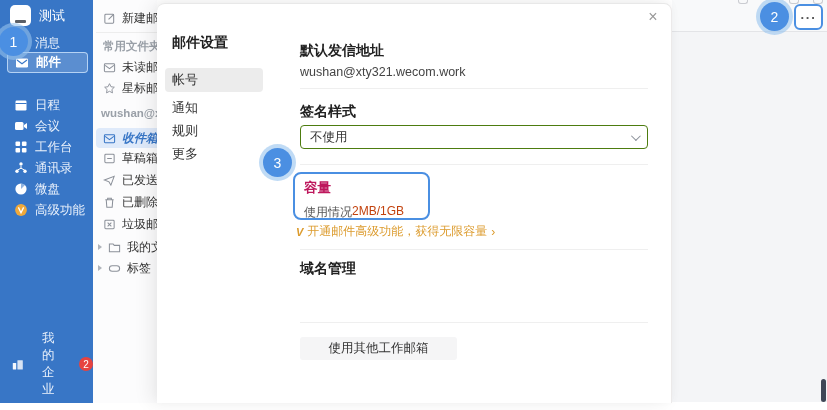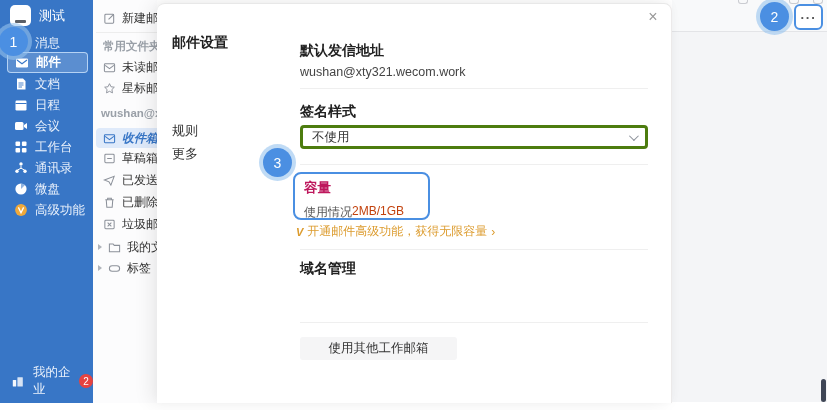--- a/index.html
+++ b/index.html
@@ -9,21 +9,21 @@
   
   .sidebar { position:absolute; left:0; top:0; width:93px; height:403px; background:#3876c6; color:#fff; z-index:2; }
   .s-head { position:absolute; left:10px; top:5px; display:flex; align-items:center; gap:8px; }
   .s-avatar { width:21px; height:21px; background:#fff; border-radius:5px; position:relative; }
   .s-avatar::after { content:""; position:absolute; left:5px; bottom:3px; width:11px; height:3px; background:#5a5f66; border-radius:1px; }
   .s-head .s-lbl { font-size:13px; }
   .s-item { position:absolute; left:0; width:93px; height:20px; display:flex; align-items:center; gap:7px; padding-left:14px; font-size:12.5px; color:#eaf1fb; cursor:pointer; }
   .s-item.selected { left:7px; width:81px; padding-left:7px; background:rgba(255,255,255,0.18); border:1px solid rgba(186,214,245,0.95); border-radius:4px; height:21px; font-weight:bold; color:#fff; }
   .s-ic { width:14px; height:14px; display:inline-flex; flex:none; }
   .s-ic svg { width:14px; height:14px; }
-  .s-footer { position:absolute; left:11px; bottom:5px; display:flex; align-items:center; gap:8px; font-size:12.5px; color:#eaf1fb;margin-top:28px; }
+  .s-footer { position:absolute; left:11px; bottom:5px; display:flex; align-items:center; gap:17px; font-size:12.5px; color:#eaf1fb;margin-top:28px; }
   .badge { min-width:14px; height:14px; padding:0 4px; background:#e64340; border-radius:8px; color:#fff; font-size:10px; display:inline-flex; align-items:center; justify-content:center; }
 
   
   .folder-col { position:absolute; left:93px; top:0; width:64px; height:403px; background:#fcfcfd; overflow:hidden; z-index:3; }
   .f-row { position:absolute; left:3px; width:120px; height:20px; display:flex; align-items:center; gap:6px; padding-left:7px; font-size:12px; color:#333; cursor:pointer; }
   .f-row.selected { background:#dfeafa; border-radius:4px; color:#3876c6; font-weight:bold; width:120px;font-style:italic; }
   .f-row.selected .f-ic { color:#3876c6; }
   .f-ic { width:13px; height:13px; display:inline-flex; flex:none; color:#8b9099; }
   .f-ic svg { width:13px; height:13px; stroke:currentColor; fill:none; stroke-width:1.1; }
   .f-ic.star svg { stroke-width:1; }
@@ -47,21 +47,21 @@
   .modal { position:absolute; left:157px; top:3px; width:515px; height:400px; background:#fff; z-index:5;
            border-top:1px solid #e8e8e8; border-right:1px solid #eceaea; border-radius:8px 8px 0 0;
            box-shadow:-7px 0 18px rgba(0,0,0,0.07), 0 -2px 8px rgba(0,0,0,0.03); }
   .close-x { position:absolute; left:486px; top:3px; width:20px; height:20px; font-size:16px; color:#9a9a9a; display:flex; align-items:center; justify-content:center; cursor:pointer; }
   .m-title { position:absolute; left:15px; top:30px; font-size:14px; font-weight:bold; color:#222; }
   .snav-item { position:absolute; left:8px; width:98px; height:24px; display:flex; align-items:center; padding-left:7px; font-size:13px; color:#333; border-radius:4px; cursor:pointer; }
   .snav-item.selected { background:#ececec; }
   .m-h { position:absolute; font-size:14px; font-weight:bold; color:#222;text-align:center; }
   .m-text { position:absolute; font-size:12.5px; color:#444; }
   .m-divider { position:absolute; left:143px; width:348px; height:1px; background:#efefef; }
-  .m-select { position:absolute; left:143px; top:121px; width:348px; height:24px; border:3px solid #4d7c0f; border-radius:4px; display:flex; align-items:center; justify-content:space-between; padding:0 9px; font-size:12.5px; color:#333; cursor:pointer; background:#fff; }
+  .m-select { position:absolute; left:143px; top:121px; width:348px; height:24px; border:1px solid #4d7c0f; border-radius:4px; display:flex; align-items:center; justify-content:space-between; padding:0 9px; font-size:12.5px; color:#333; cursor:pointer; background:#fff; }
   .chev { width:7px; height:7px; border-right:1.3px solid #8b9099; border-bottom:1.3px solid #8b9099; transform:rotate(45deg) translateY(-2px); }
   .cap-box { position:absolute; left:136px; top:168px; width:137px; height:48px; border:2px solid #4a8fe2; border-radius:8px; padding:5px 9px; }
   .cap-title { font-size:13.5px; font-weight:bold; color:#be185d; }
   .cap-row { margin-top:7px; display:flex; font-size:12px; color:#555; }
   .cap-row .cap-val { color:#c2410c; }
   .upgrade { position:absolute; left:139px; top:219px; display:flex; align-items:center; gap:4px; font-size:12px; color:#dc9b2d; cursor:pointer; }
   .upgrade .v-ic { font-weight:bold; font-size:11px; font-style:italic; }
   .m-btn { position:absolute; left:143px; width:157px; height:23px; background:#f5f5f6; border:none; border-radius:3px; font-size:12.5px; color:#333; font-family:inherit; display:flex; align-items:center; justify-content:center; cursor:pointer; }
 
   
@@ -88,29 +88,20 @@
     </div>
     <div class="s-item selected" style="top:52px">
       <span class="s-ic">
           <svg viewBox="0 0 14 14">
             <rect x="1" y="2.5" width="12" height="9" rx="1.2" fill="#fff"></rect>
             <path d="M2 4l5 3.8L12 4" stroke="#3876c6" stroke-width="1.1" fill="none"></path>
           </svg>
         </span>
       <span>邮件</span>
     </div>
-    <div class="s-item" style="top:74px">
-      <span class="s-ic">
-          <svg viewBox="0 0 14 14">
-            <path d="M3 1.5h6l2.5 2.5v8.5H3z" fill="#fff"></path>
-            <path d="M4.5 6h5M4.5 8h5M4.5 10h3.5" stroke="#3876c6" stroke-width="0.9"></path>
-          </svg>
-        </span>
-      <span>文档</span>
-    </div>
     <div class="s-item" style="top:95px">
       <span class="s-ic">
           <svg viewBox="0 0 14 14">
             <rect x="1.5" y="2.5" width="11" height="10" rx="1.2" fill="#fff"></rect>
             <path d="M1.5 5.5h11" stroke="#3876c6" stroke-width="1"></path>
           </svg>
         </span>
       <span>日程</span>
     </div>
     <div class="s-item" style="top:116px">
@@ -279,20 +270,22 @@
     <span class="cut-icon" style="left:141px"></span>
     <div class="scroll-thumb"></div>
   </div>
 
   <div class="more-btn">···</div>
 
   <div class="modal">
     <div class="close-x">×</div>
     <div class="m-title">邮件设置</div>
 
+    <div class="snav-item selected" style="top:64px">帐号</div>
+    <div class="snav-item" style="top:92px">通知</div>
     <div class="snav-item" style="top:115px">规则</div>
     <div class="snav-item" style="top:138px">更多</div>
 
     <div class="m-h" style="left:143px; top:38px">默认发信地址</div>
     <div class="m-text" style="left:143px; top:61px">wushan@xty321.wecom.work</div>
     <div class="m-divider" style="top:84px"></div>
 
     <div class="m-h" style="left:143px; top:99px">签名样式</div>
     <div class="m-select">
       <span>不使用</span>

